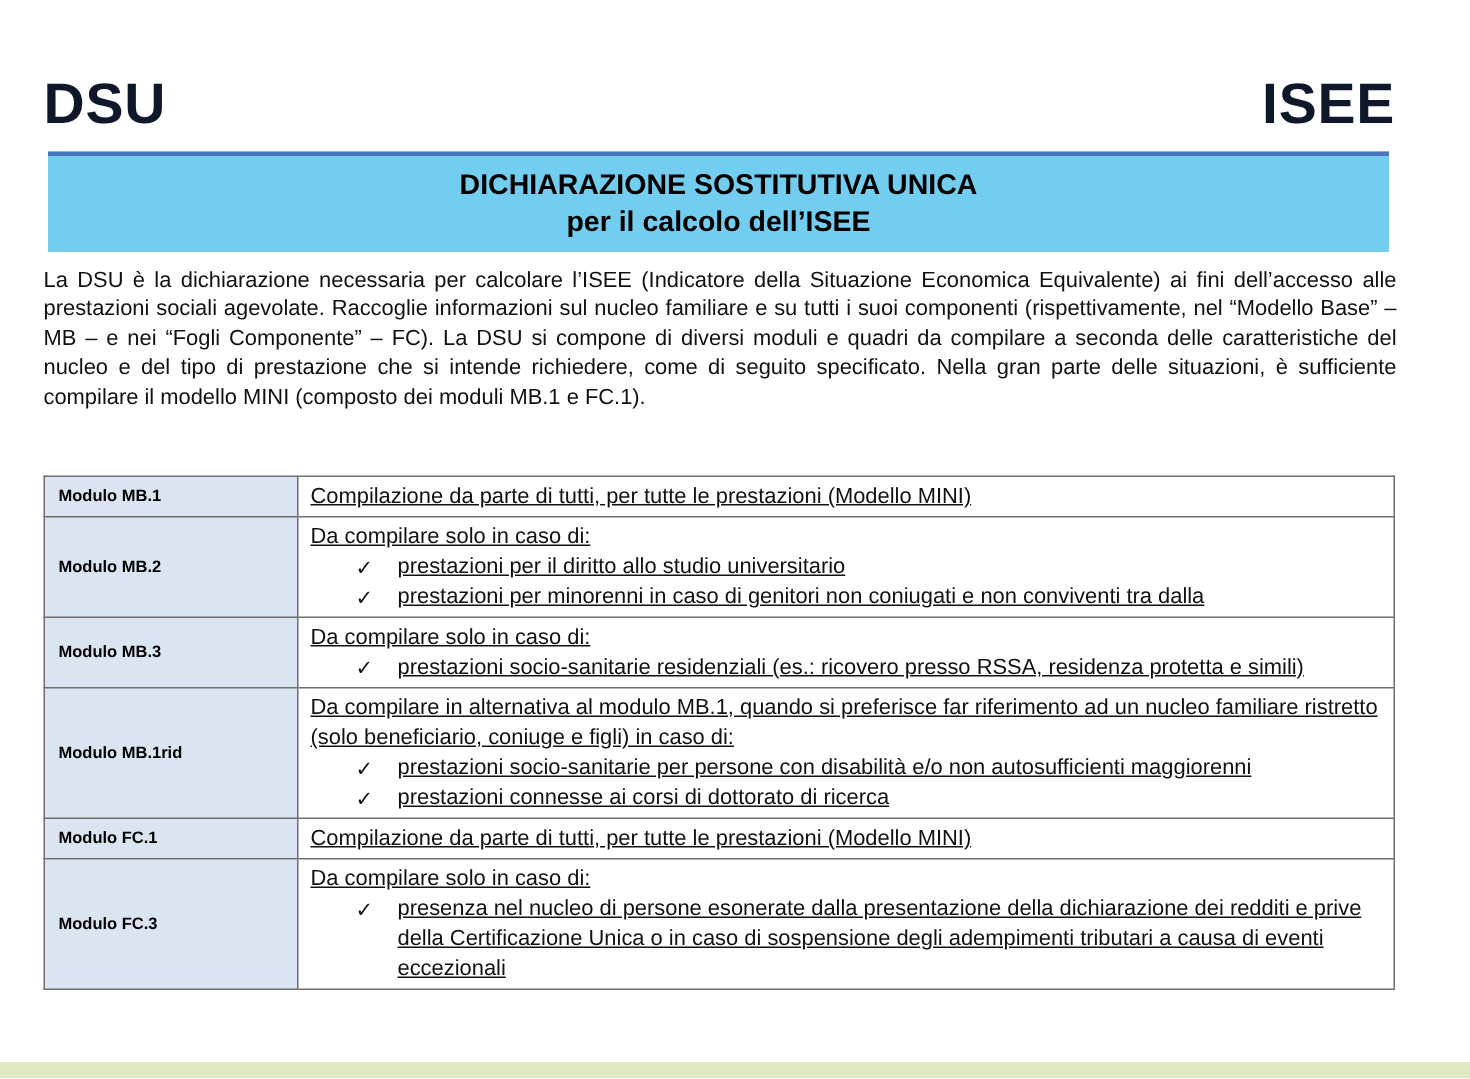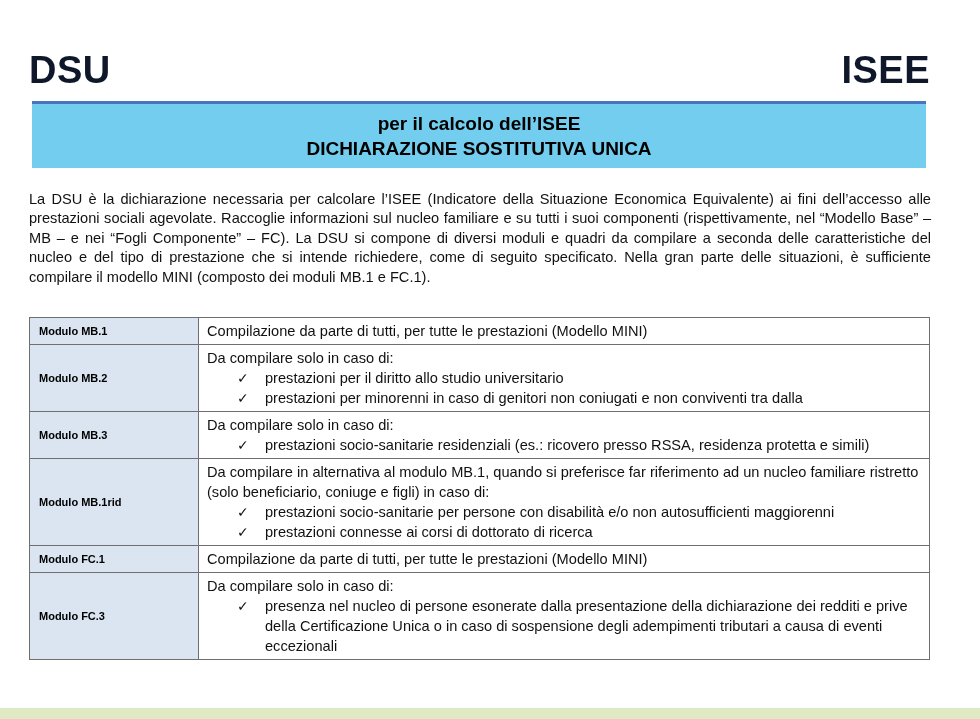--- a/index.html
+++ b/index.html
@@ -79,21 +79,21 @@
   }
   .intro p {
     margin: 0;
     font-size: 14.6px;
     line-height: 19.4px;
     color: #111111;
     text-align: justify;
     text-justify: inter-word;
   }
   .intro p.last-para {
-    margin-top: 16px;
+    margin-top: 4px;
   }
 
   
   .mod-table {
     position: absolute;
     left: 29px;
     top: 317px;
     width: 901px;
     border-collapse: collapse;
     table-layout: fixed;
@@ -111,20 +111,21 @@
     color: #000000;
     padding: 4px 0 4px 9px;
     white-space: nowrap;
   }
   .mod-table td.desc-cell {
     background: #ffffff;
     font-size: 14.6px;
     color: #111111;
     padding: 3px 7px 3px 8px;
     vertical-align: top;
+    text-decoration: underline;
   }
   .desc-lead {
     line-height: 20px;
     margin: 0;
   }
   ul.check-list {
     list-style: none;
     margin: 0;
     padding: 0;
   }
@@ -157,22 +158,22 @@
 <body>
 
 <div class="page">
 
   <div class="logo-row">
     <div class="logo">DSU</div>
     <div class="logo">ISEE</div>
   </div>
 
   <div class="banner">
+    <div class="banner-line">DICHIARAZIONE SOSTITUTIVA UNICA</div>
     <div class="banner-line">per il calcolo dell’ISEE</div>
-    <div class="banner-line">DICHIARAZIONE SOSTITUTIVA UNICA</div>
   </div>
 
   <div class="intro">
     <p class="last-para">La DSU è la dichiarazione necessaria per calcolare l’ISEE (Indicatore della Situazione Economica Equivalente) ai fini dell’accesso alle prestazioni sociali agevolate. Raccoglie informazioni sul nucleo familiare e su tutti i suoi componenti (rispettivamente, nel “Modello Base” – MB – e nei “Fogli Componente” – FC). La DSU si compone di diversi moduli e quadri da compilare a seconda delle caratteristiche del nucleo e del tipo di prestazione che si intende richiedere, come di seguito specificato. Nella gran parte delle situazioni, è sufficiente compilare il modello MINI (composto dei moduli MB.1 e FC.1).</p>
   </div>
 
   <table class="mod-table">
     <tbody>
         <tr>
           <td class="label-cell">Modulo MB.1</td>

